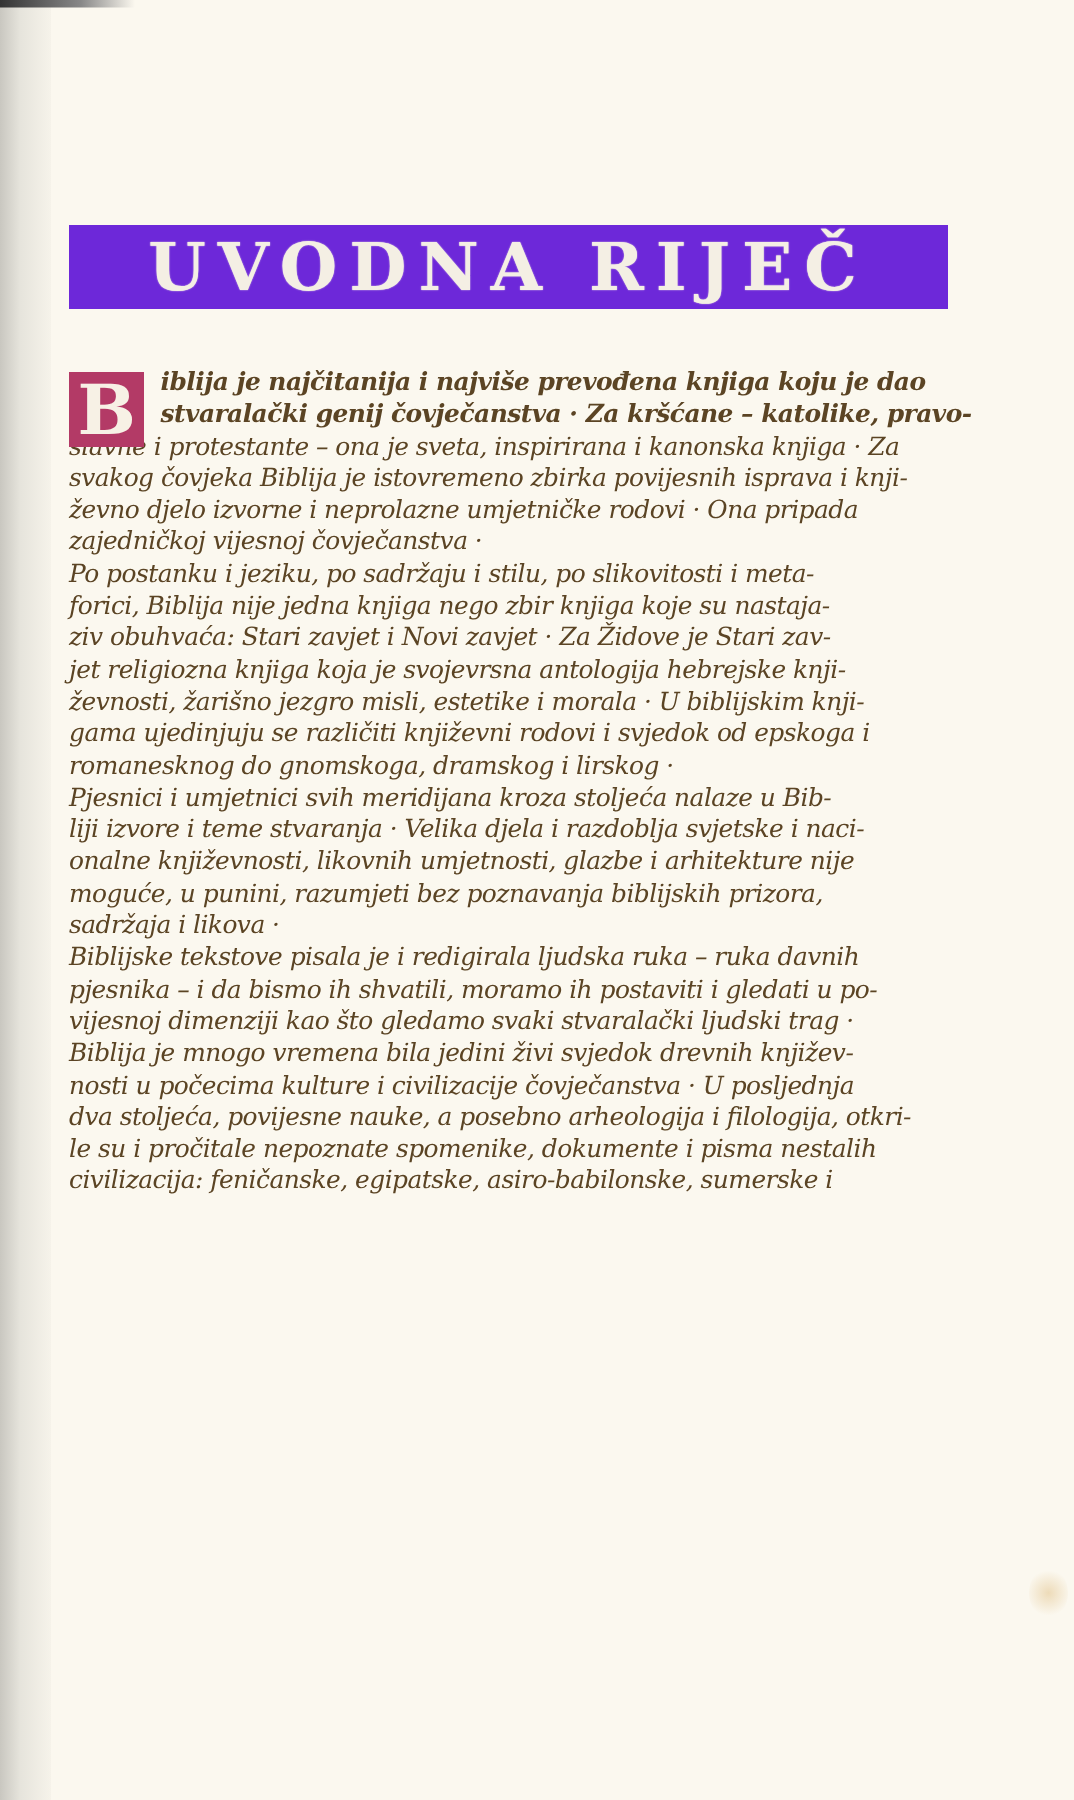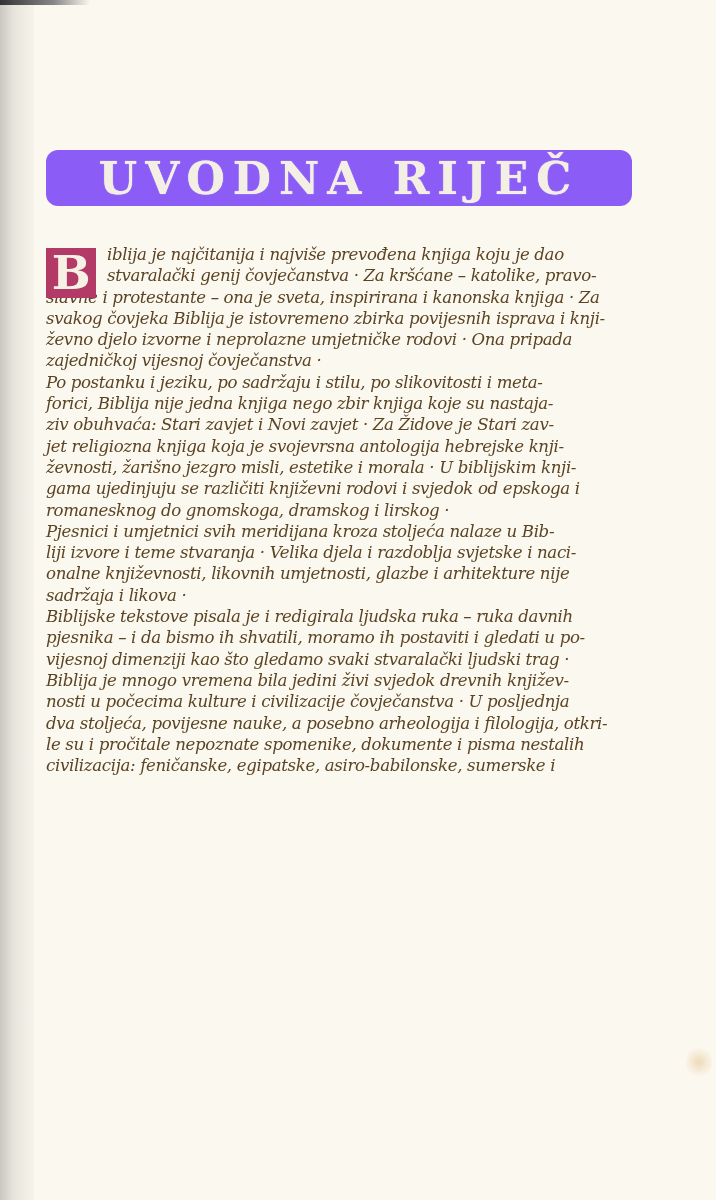--- a/index.html
+++ b/index.html
@@ -17,38 +17,38 @@
     position: absolute; left: 0; top: 0; width: 90px; height: 5px;
     background: linear-gradient(to right, #333 0%, #888 60%, rgba(0,0,0,0) 100%);
   }
   .stain {
     position: absolute; left: 686px; top: 1045px; width: 26px; height: 34px;
     border-radius: 50%;
     background: radial-gradient(circle, rgba(226,195,140,0.55), rgba(251,248,239,0) 70%);
   }
   .banner {
     position: absolute; left: 46px; top: 150px; width: 586px; height: 56px;
-    background: #8b5cf6;
-    display: flex; align-items: center; justify-content: center; border-radius: 12px;
+    background: #6d28d9;
+    display: flex; align-items: center; justify-content: center;
   }
   .banner-title {
     color: #f4efe4; font-size: 44px; letter-spacing: 8px;
     font-family: "DejaVu Serif", serif; font-weight: bold;
     text-shadow: 0 0 1px #f4efe4;
   }
   .text-block {
     position: absolute; left: 46px; top: 244px; width: 600px;
     color: #5b4424;
     font-family: "DejaVu Serif", serif;
     font-size: 16.6px; line-height: 21.3px;
     letter-spacing: -0.35px;
     font-style: italic;
   }
   .line { white-space: nowrap; display: block; height: 21.3px; }
-  .indent { padding-left: 61px; }
+  .indent { padding-left: 61px; font-weight: bold; }
   .drop-cap {
     position: absolute; left: 0; top: 4px; width: 50px; height: 50px;
     background: #b33a66;
     color: #f7f1e5; font-size: 46px; font-weight: bold; font-style: normal;
     display: flex; align-items: center; justify-content: center;
     line-height: 1;
   }
 </style>
 </head>
 <body>
@@ -72,20 +72,21 @@
   <span class="line">Po postanku i jeziku, po sadržaju i stilu, po slikovitosti i meta-</span>
   <span class="line">forici, Biblija nije jedna knjiga nego zbir knjiga koje su nastaja-</span>
   <span class="line">ziv obuhvaća: Stari zavjet i Novi zavjet · Za Židove je Stari zav-</span>
   <span class="line">jet religiozna knjiga koja je svojevrsna antologija hebrejske knji-</span>
   <span class="line">ževnosti, žarišno jezgro misli, estetike i morala · U biblijskim knji-</span>
   <span class="line">gama ujedinjuju se različiti književni rodovi i svjedok od epskoga i</span>
   <span class="line">romanesknog do gnomskoga, dramskog i lirskog ·</span>
   <span class="line">Pjesnici i umjetnici svih meridijana kroza stoljeća nalaze u Bib-</span>
   <span class="line">liji izvore i teme stvaranja · Velika djela i razdoblja svjetske i naci-</span>
   <span class="line">onalne književnosti, likovnih umjetnosti, glazbe i arhitekture nije</span>
+  <span class="line">moguće, u punini, razumjeti bez poznavanja biblijskih prizora,</span>
   <span class="line">sadržaja i likova ·</span>
   <span class="line">Biblijske tekstove pisala je i redigirala ljudska ruka – ruka davnih</span>
   <span class="line">pjesnika – i da bismo ih shvatili, moramo ih postaviti i gledati u po-</span>
   <span class="line">vijesnoj dimenziji kao što gledamo svaki stvaralački ljudski trag ·</span>
   <span class="line">Biblija je mnogo vremena bila jedini živi svjedok drevnih književ-</span>
   <span class="line">nosti u počecima kulture i civilizacije čovječanstva · U posljednja</span>
   <span class="line">dva stoljeća, povijesne nauke, a posebno arheologija i filologija, otkri-</span>
   <span class="line">le su i pročitale nepoznate spomenike, dokumente i pisma nestalih</span>
   <span class="line">civilizacija: feničanske, egipatske, asiro-babilonske, sumerske i</span>
 </div>

